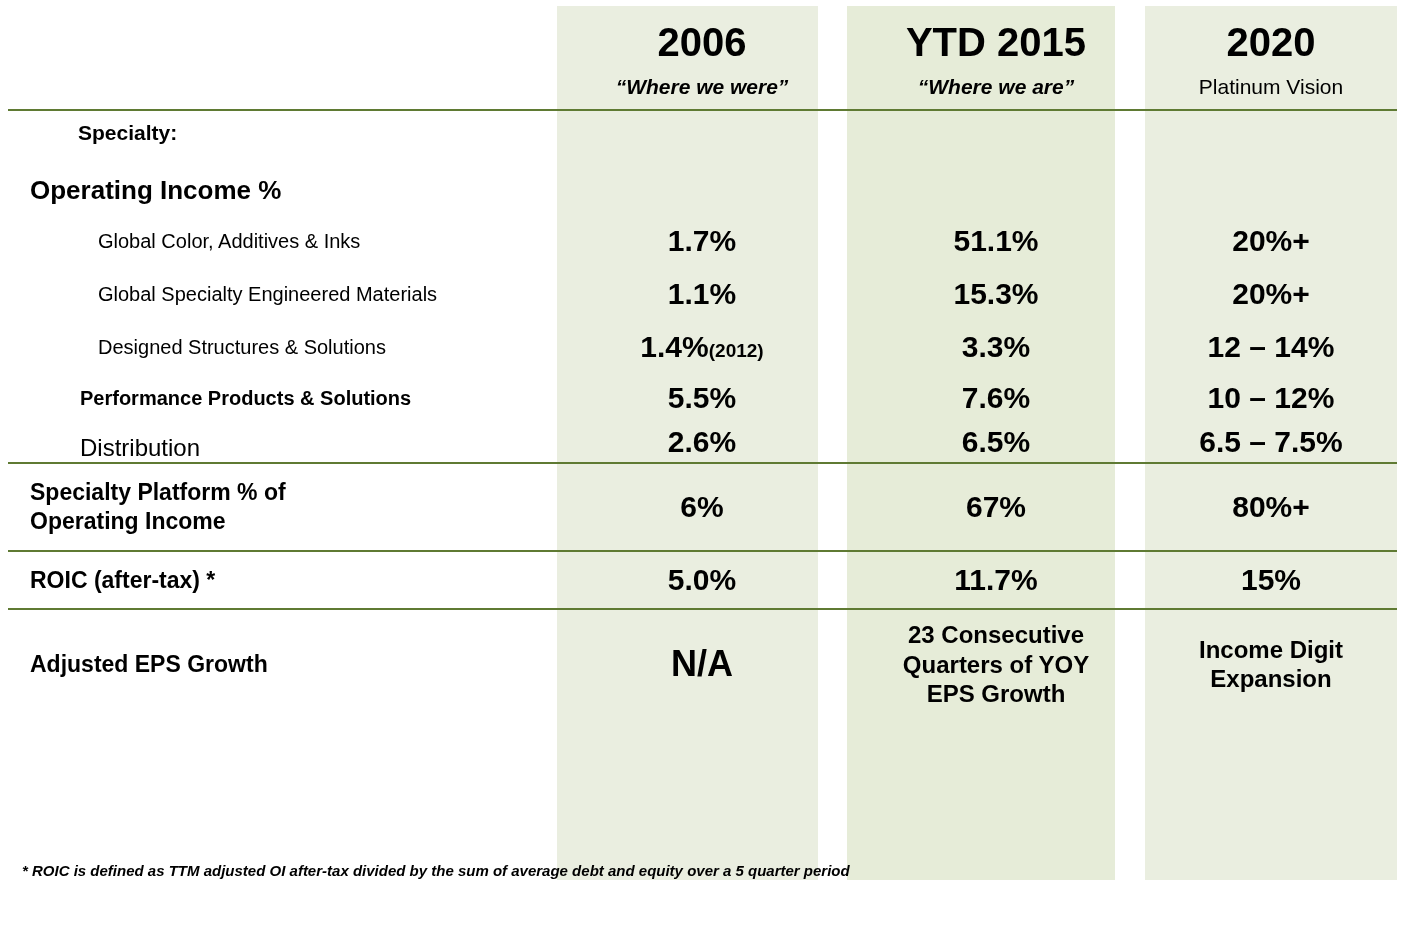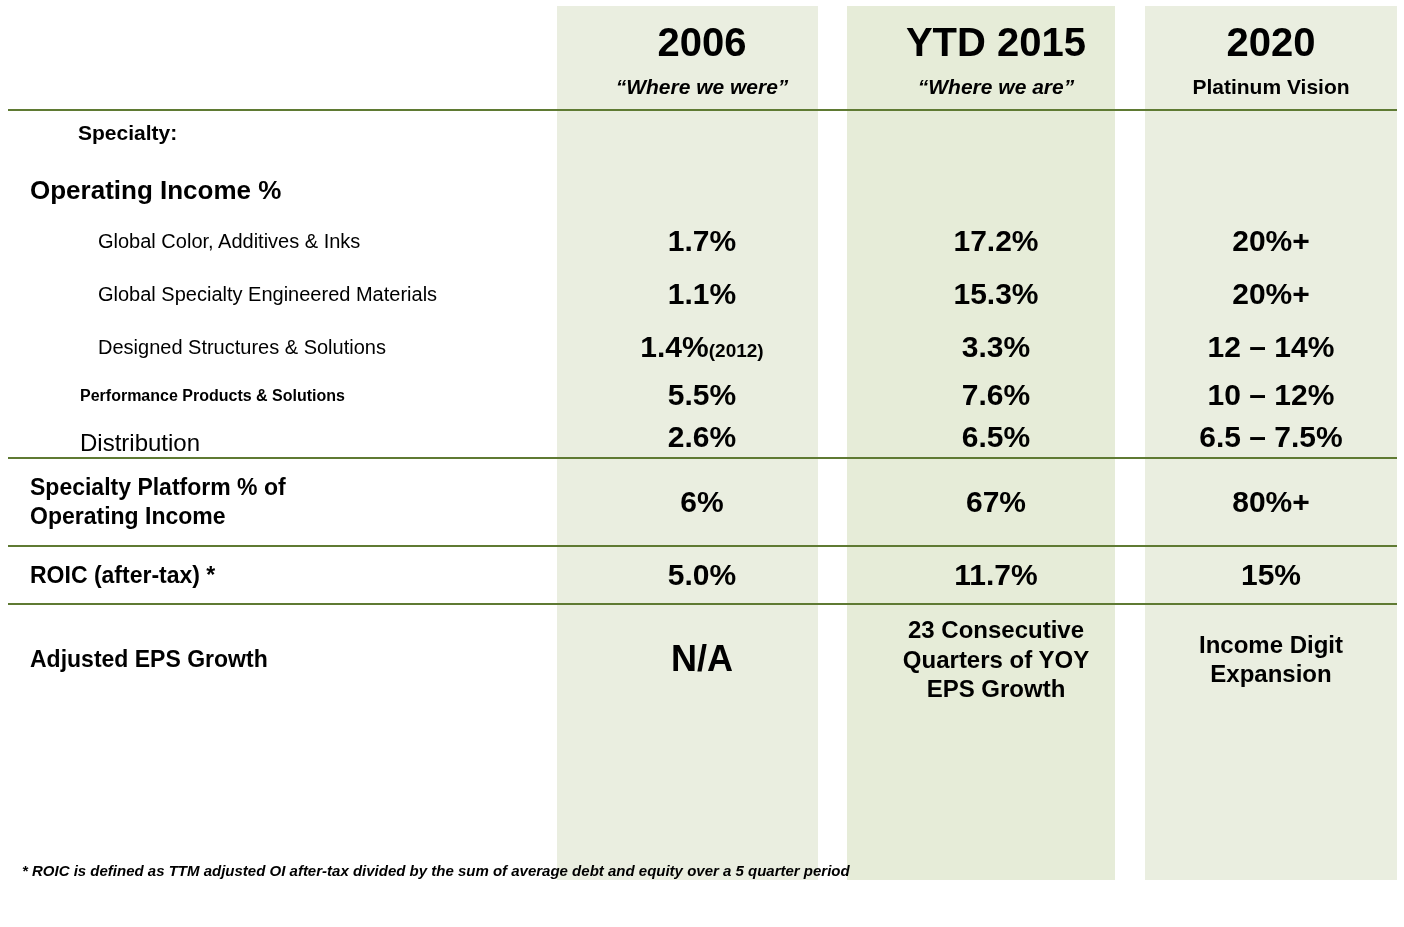--- a/index.html
+++ b/index.html
@@ -66,21 +66,21 @@
     font-size: 21px;
     line-height: 1.0;
     padding-top: 14px;
     padding-bottom: 12px;
   }
   .hdr-sub.italic {
     font-style: italic;
     font-weight: bold;
   }
   .hdr-sub.plain {
-    font-weight: bold;
+    font-weight: normal;
     margin-left: 19px;
   }
 
   .rule {
     border-top: 2.5px solid #5f7a33;
   }
 
   
   .lbl {
     text-align: left;
@@ -102,21 +102,21 @@
     padding-bottom: 8px;
   }
   .lbl.item {
     font-size: 20px;
     font-weight: normal;
     padding-left: 90px;
     padding-top: 16px;
     padding-bottom: 14px;
   }
   .lbl.item2 {
-    font-size: 16px;
+    font-size: 20px;
     font-weight: bold;
     padding-left: 72px;
     padding-top: 14px;
     padding-bottom: 12px;
   }
   .lbl.item3 {
     font-size: 24px;
     font-weight: normal;
     padding-left: 72px;
     padding-top: 12px;
@@ -207,21 +207,21 @@
       <tr>
         <td class="lbl section">Operating Income %</td>
         <td></td>
         <td></td>
         <td></td>
       </tr>
 
       <tr>
         <td class="lbl item">Global Color, Additives &amp; Inks</td>
         <td class="val">1.7%</td>
-        <td class="val">17.2%</td>
+        <td class="val">51.1%</td>
         <td class="val">20%+</td>
       </tr>
 
       <tr>
         <td class="lbl item">Global Specialty Engineered Materials</td>
         <td class="val">1.1%</td>
         <td class="val">15.3%</td>
         <td class="val">20%+</td>
       </tr>
 

